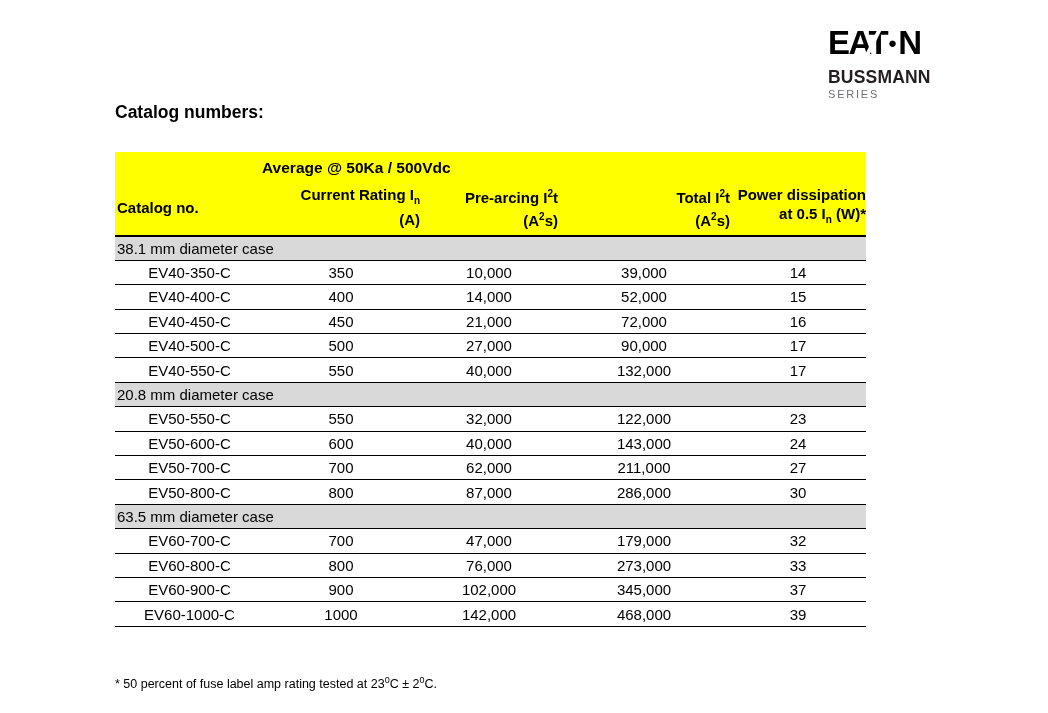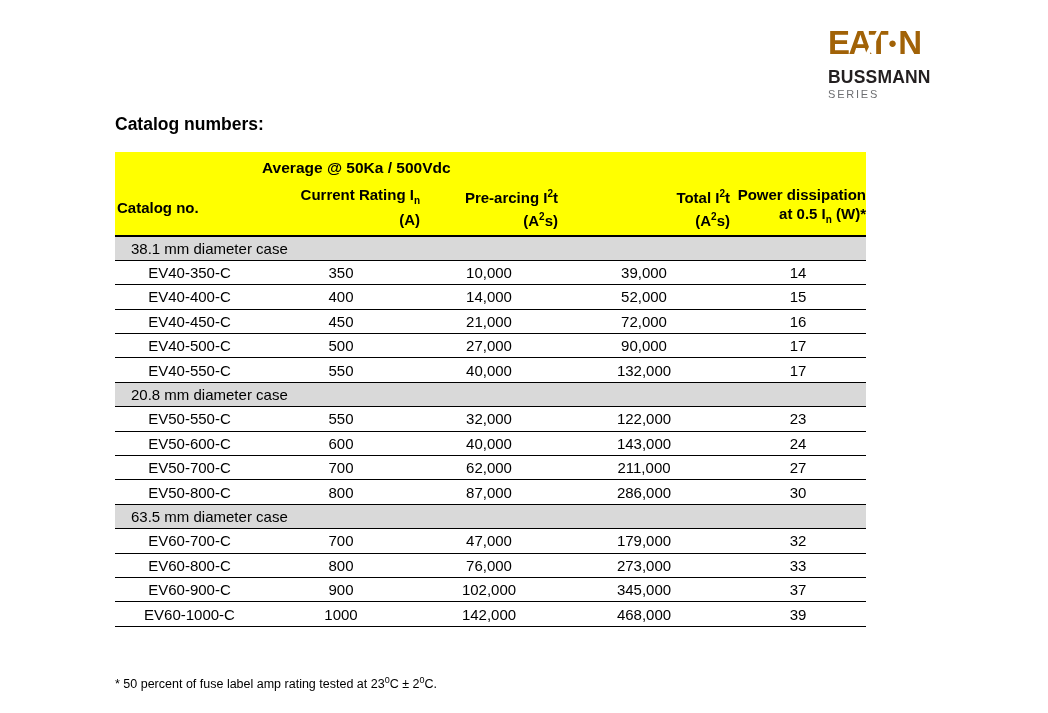--- a/index.html
+++ b/index.html
@@ -11,21 +11,21 @@
     background: #ffffff;
     font-family: "Liberation Sans", sans-serif;
     color: #000;
     overflow: hidden;
   }
 
   
   .logo { position: absolute; top: 27px; left: 828px; width: 110px; }
   .wordmark {
     position: relative;
-    color: #a16207;
+    color: #000000;
     font-weight: bold;
     font-size: 33px;
     line-height: 31px;
     letter-spacing: -1.5px;
     white-space: nowrap;
   }
   .wordmark .dot {
     display: inline-block;
     font-size: 15px;
     vertical-align: 6px;
@@ -51,21 +51,21 @@
     text-align: left;
     font-size: 11px;
     letter-spacing: 1.8px;
     color: #6D6E71;
     margin-top: 0;
   }
 
   
   .title {
     position: absolute;
-    left: 115px; top: 114px;
+    left: 115px; top: 102px;
     font-size: 17.5px;
     line-height: 20px;
     font-weight: bold;
   }
 
   
   table.catalog {
     position: absolute;
     left: 115px; top: 152px;
     width: 751px;
@@ -97,21 +97,21 @@
     border-bottom: 1px solid #000;
     font-size: 15px;
     text-align: center;
     padding: 0;
     vertical-align: middle;
   }
   tbody td:first-child { text-align: center; padding-left: 2px; }
   tr.section-row td {
     background: #D9D9D9;
     text-align: left;
-    padding-left: 16px;
+    padding-left: 2px;
   }
 
   
   .footnote {
     position: absolute;
     left: 115px; top: 676px;
     font-size: 12.5px;
     line-height: 16px;
   }
   .footnote sup { font-size: 9px; vertical-align: super; line-height: 0; }

